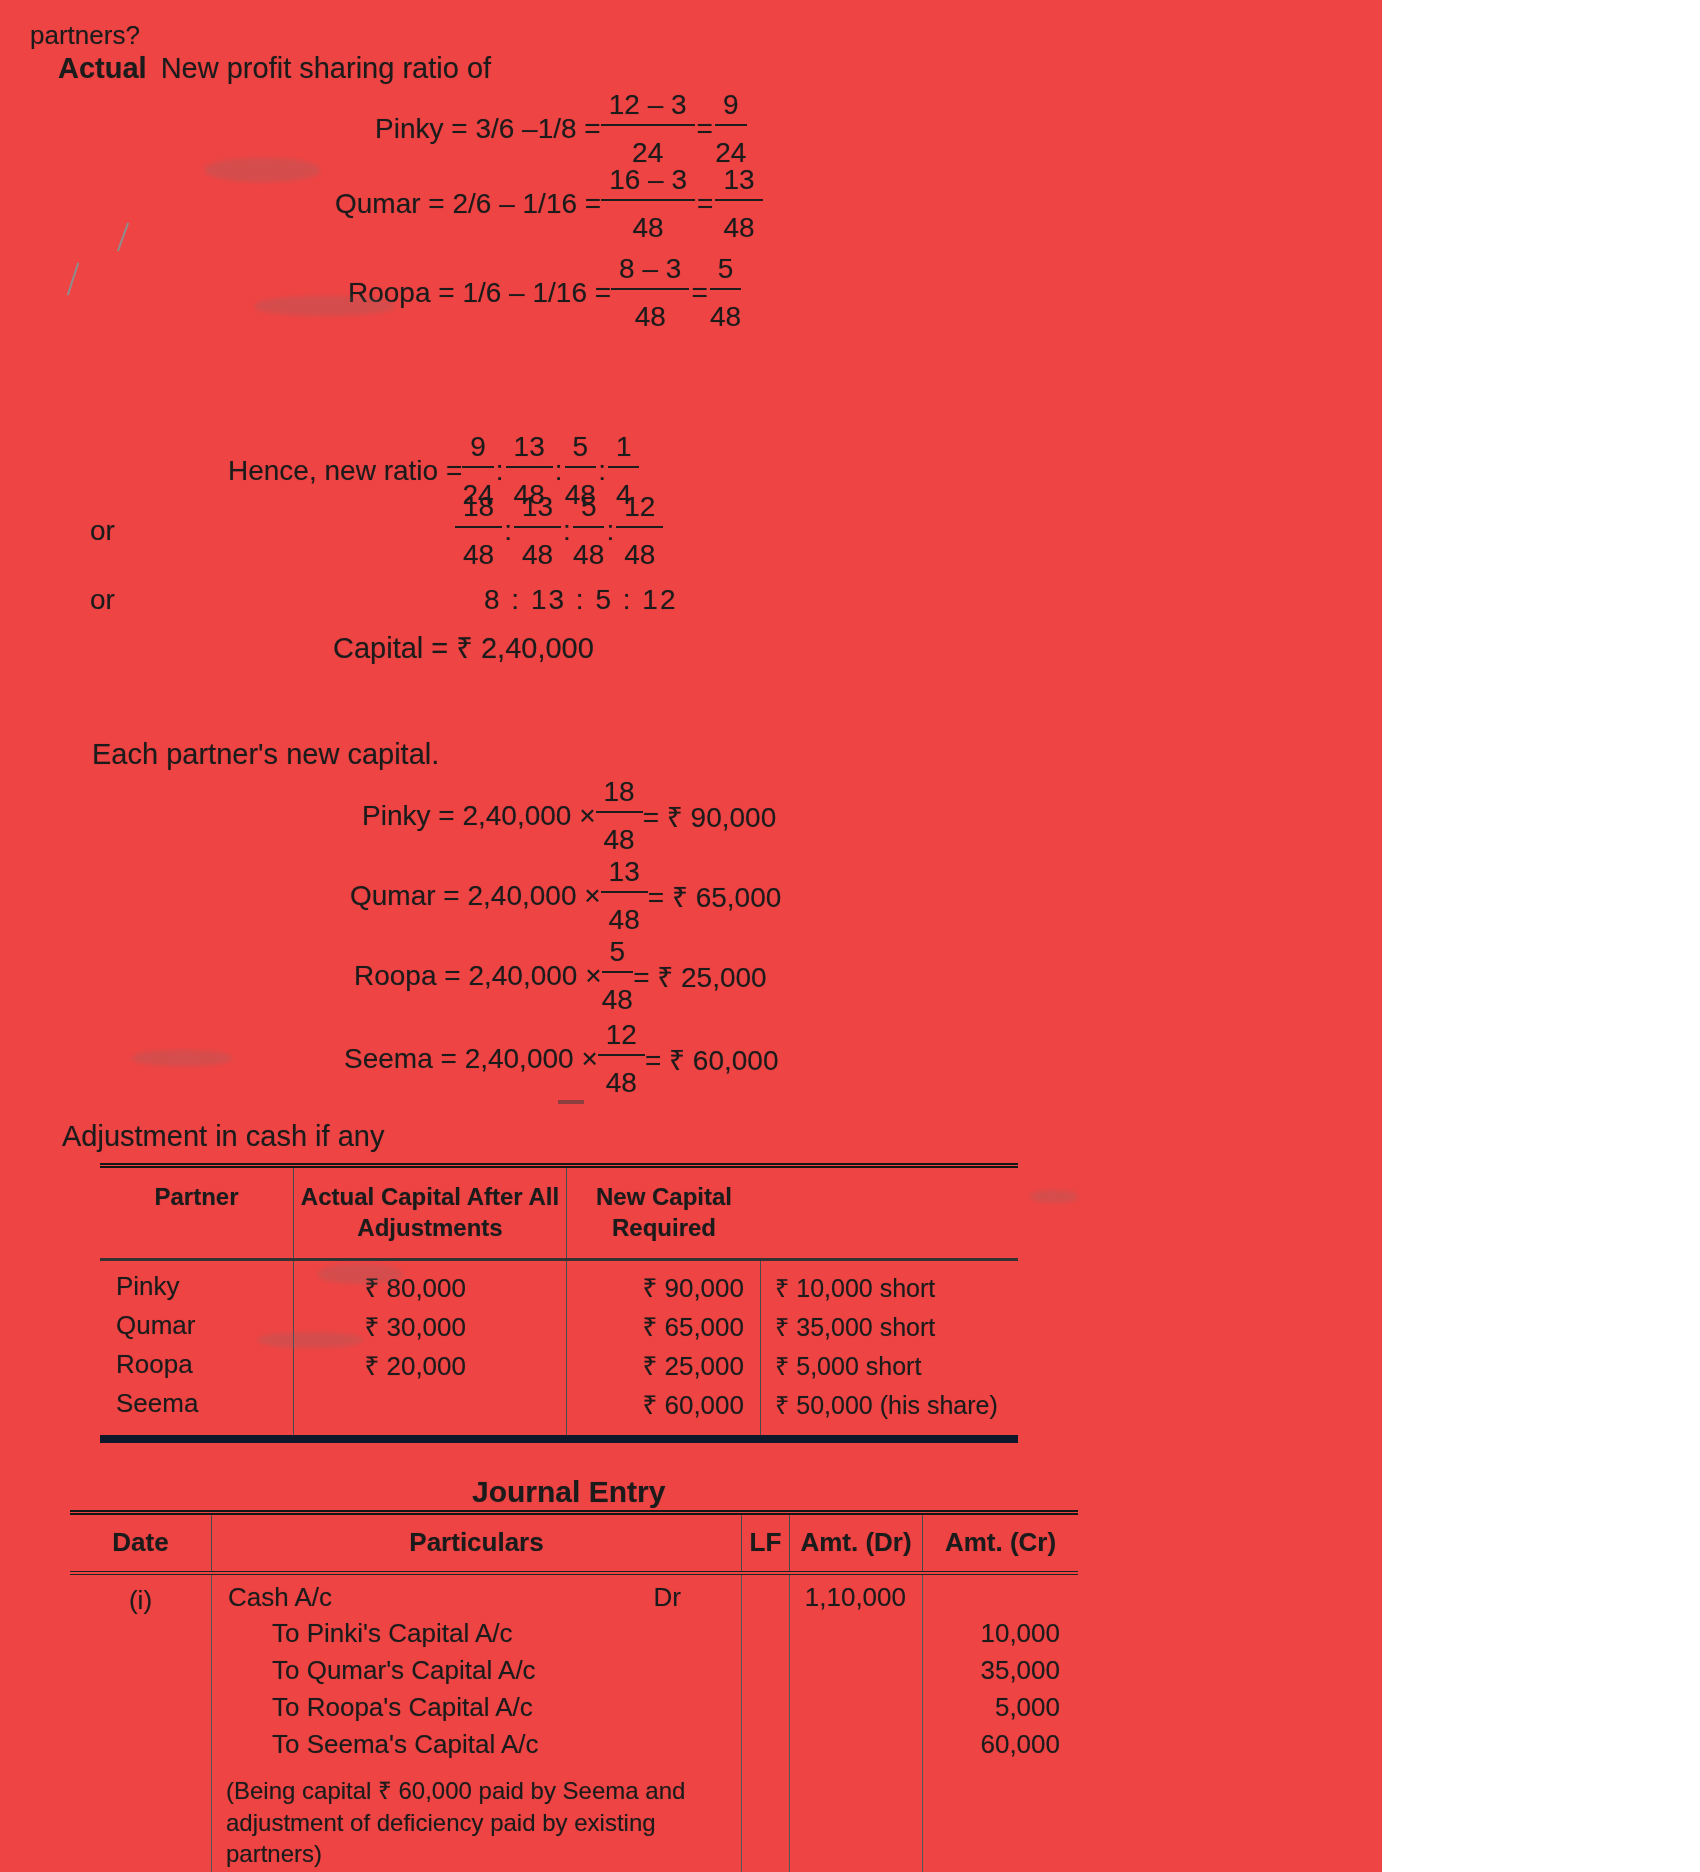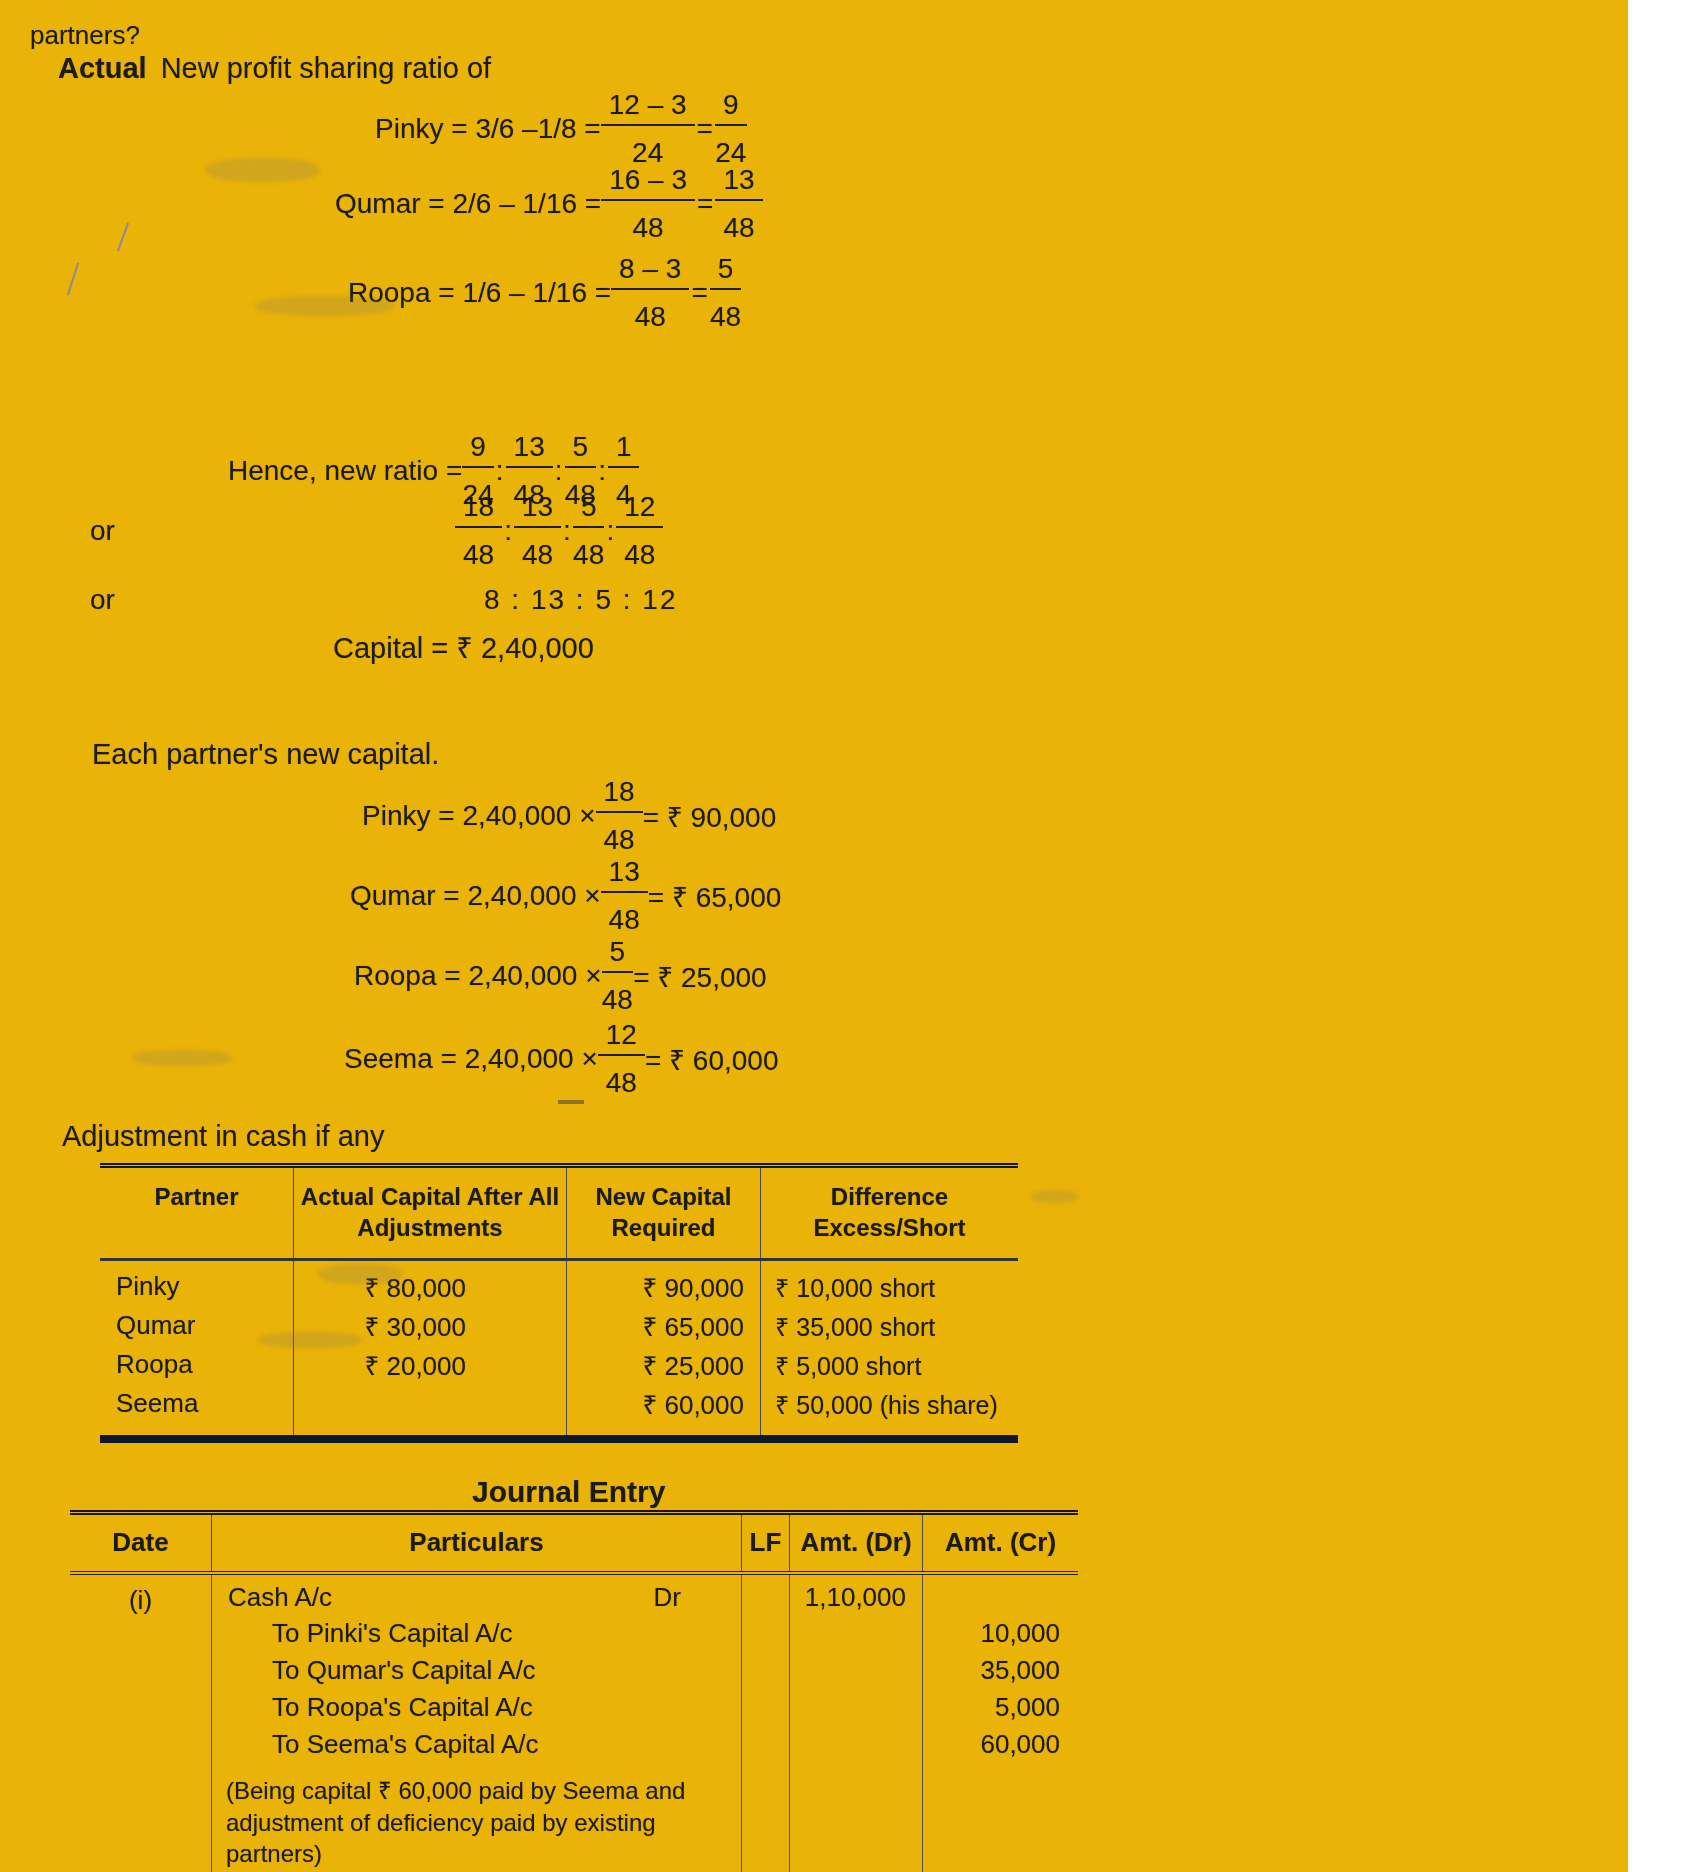--- a/index.html
+++ b/index.html
@@ -1,18 +1,18 @@
 <!DOCTYPE html>
 <html><head>
 <meta charset="utf-8">
 <style>
   html,body { margin:0; padding:0; background:#ffffff; }
   .page {
-    position:relative; width:1628px; height:1872px;
-    background:#eab308; overflow:hidden;
+    position:relative; width:1382px; height:1872px;
+    background:#ef4444; overflow:hidden;
     font-family:"Liberation Sans", sans-serif;
     color:#1b1b1b;
     text-shadow:0 0 1px rgba(25,25,25,0.35);
   }
   .abs { position:absolute; }
   .b { font-weight:bold; }
 
   
   .t26 { font-size:26px; }
   .t28 { font-size:28px; }
@@ -223,22 +223,20 @@
 
   <div class="abs t29" style="left:62px; top:1120px;">Adjustment in cash if any</div>
 
   <div class="adj-table">
     <div class="adj-row adj-header">
       <span class="adj-cell">Partner</span>
       <span class="adj-cell">Actual Capital After All
 Adjustments</span>
       <span class="adj-cell">New Capital
 Required</span>
-      <span class="adj-cell">Difference
-Excess/Short</span>
     </div>
     <div class="adj-row adj-body first">
       <span class="adj-cell c-partner">Pinky</span>
       <span class="adj-cell c-actual">₹ 80,000</span>
       <span class="adj-cell c-required">₹ 90,000</span>
       <span class="adj-cell c-diff">₹ 10,000 short</span>
     </div>
     <div class="adj-row adj-body">
       <span class="adj-cell c-partner">Qumar</span>
       <span class="adj-cell c-actual">₹ 30,000</span>

